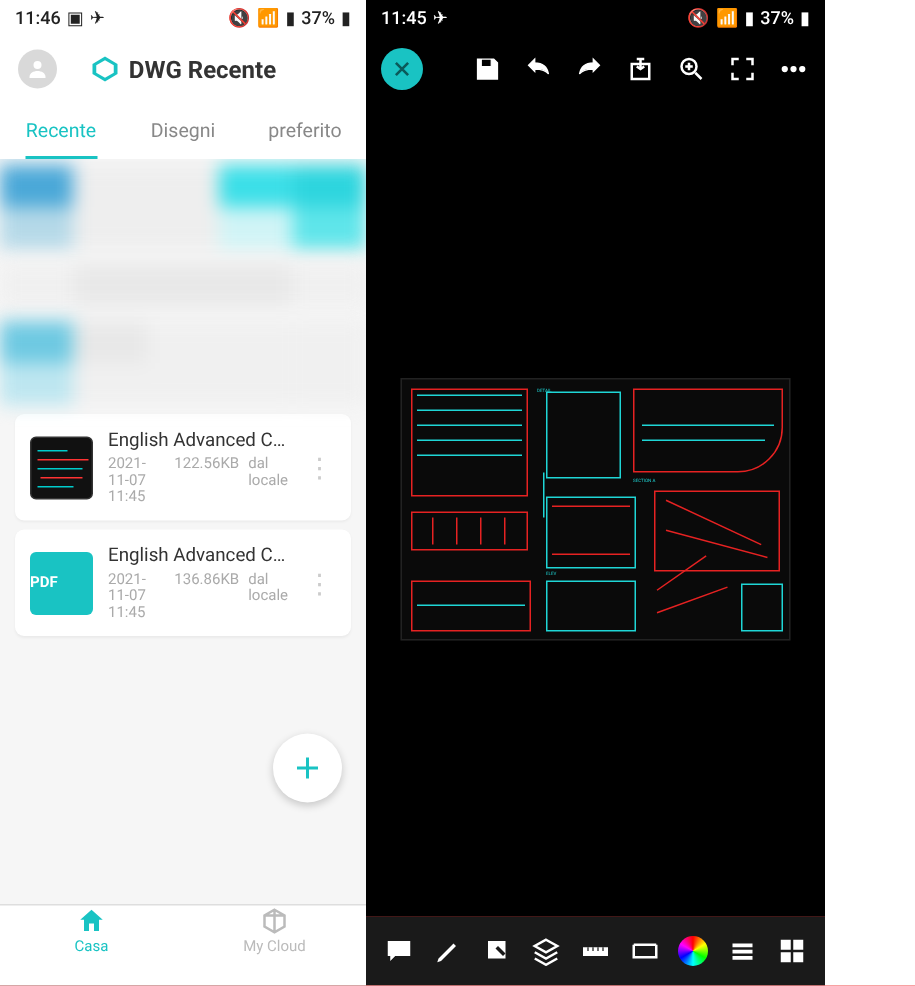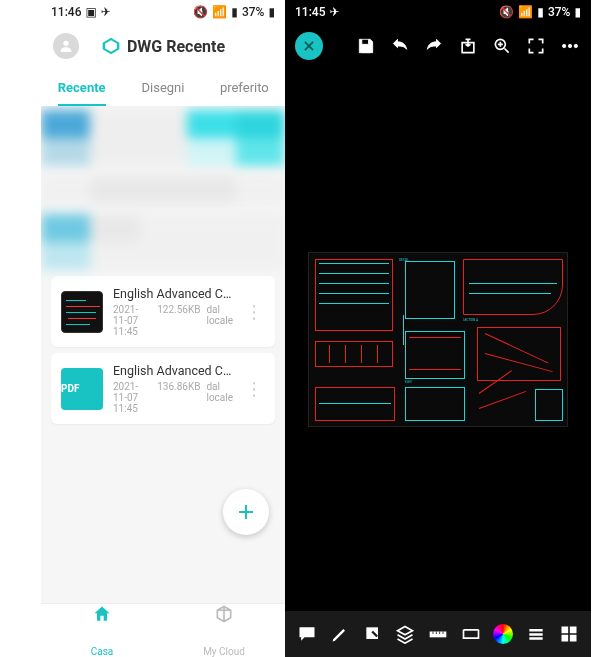--- a/index.html
+++ b/index.html
@@ -5,21 +5,21 @@
   * { box-sizing: border-box; margin: 0; padding: 0; }
   body {
     font-family: -apple-system, Roboto, "Segoe UI", sans-serif;
     display: flex;
     width: 610px;
     height: 657px;
     background: #fff;
     overflow: hidden;
   }
   .phone { height: 657px; position: relative; display: flex; flex-direction: column; }
-  .phone-left { width: 244px; background: #404040; margin-left: 41px; }
+  .phone-left { width: 244px; background: #404040; }
   .phone-right { width: 306px; background: #ef4444; }
 
   .status-bar {
     height: 24px; display: flex; align-items: center; justify-content: space-between;
     padding: 0 10px; font-size: 12px; font-weight: 500;
   }
   .phone-left .status-bar { background: #fff; color: #222; }
   .phone-right .status-bar { background: #000; color: #fff; }
   .status-left, .status-right { display: flex; align-items: center; gap: 4px; }
 
@@ -35,21 +35,21 @@
   .app-title { display: flex; align-items: center; gap: 6px; font-size: 16px; font-weight: 700; color: #333; }
   .app-logo { width: 20px; height: 20px; }
 
   .tabs {
     display: flex; background: #fff; height: 38px; align-items: center;
   }
   .tab {
     flex: 1; text-align: center; font-size: 13px; color: #888; position: relative;
     height: 100%; display:flex;align-items:center;justify-content:center; cursor:pointer;
   }
-  .tab.active { color: #19c3c3; font-weight: 700; }
+  .tab.active { color: #19c3c3; font-weight: 400; }
   .tab.active::after {
     content: ""; position: absolute; bottom: 0; left: 50%; transform: translateX(-50%);
     width: 48px; height: 2px; background: #19c3c3;
   }
 
   .content { flex: 1; overflow: hidden; position: relative; background:#f6f6f6;}
   .blur-block {
     width: 100%; filter: blur(6px);
     display: grid; grid-template-columns: repeat(5,1fr);
   }
@@ -78,21 +78,21 @@
     position: absolute; right: 16px; bottom: 68px; width: 46px; height: 46px;
     border-radius: 50%; background: #fff; box-shadow: 0 2px 6px rgba(0,0,0,.2);
     display:flex;align-items:center;justify-content:center; color:#19c3c3; font-size:26px; cursor:pointer;
   }
 
   .bottom-nav {
     height: 54px; background: #fff; display: flex; border-top: 1px solid #eee;
   }
   .nav-item {
     flex: 1; display: flex; flex-direction: column; align-items: center;
-    justify-content: space-between; font-size: 10px; color: #bbb; gap: 2px; cursor:pointer;
+    justify-content: flex-start; font-size: 10px; color: #bbb; gap: 2px; cursor:pointer;
   }
   .nav-item.active { color: #19c3c3; }
   .nav-item svg { width: 20px; height: 20px; fill: currentColor; }
 
   
   .viewer-top {
     height: 44px; display: flex; align-items: center; justify-content: space-between;
     padding: 0 10px; background: #000;
   }
   .close-btn {

